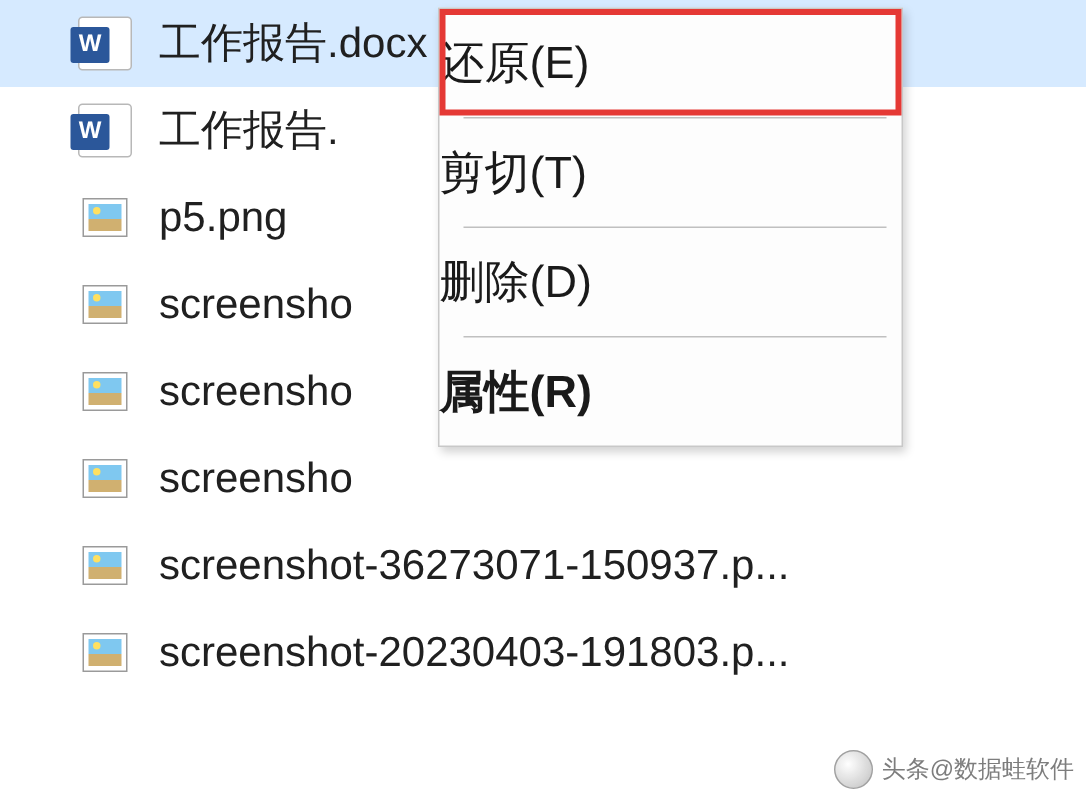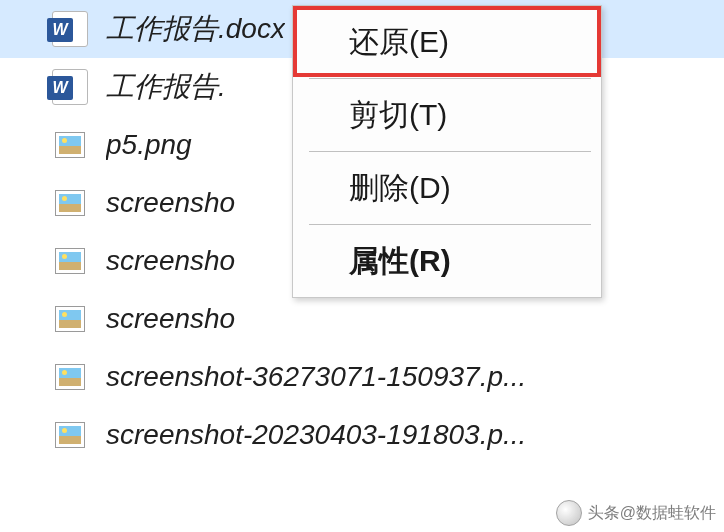--- a/index.html
+++ b/index.html
@@ -1,18 +1,18 @@
 <!DOCTYPE html>
 <html><head>
 <meta charset="utf-8">
 <style>
   * { box-sizing: border-box; margin: 0; padding: 0; }
   html, body { width: 724px; height: 532px; font-family: "Microsoft YaHei", "Segoe UI", sans-serif; background: #fff; overflow: hidden; }
   
-  .file-list { width: 100%; font-style: italic; }
+  .file-list { width: 100%; }
   .file-row {
     display: flex;
     align-items: center;
     height: 58px;
     padding-left: 52px;
     gap: 18px;
     position: relative;
   }
   .file-row.selected { background: #d6eaff; }
   .file-label {
@@ -83,21 +83,20 @@
     width: 310px;
     background: #fdfdfd;
     border: 1px solid #c8c8c8;
     box-shadow: 2px 3px 6px rgba(0,0,0,0.18);
     z-index: 10;
   }
   .menu-item {
     height: 72px;
     display: flex;
     align-items: center;
-    padding-left: 56px;
     font-size: 30px;
     color: #1a1a1a;
   }
   .menu-item.bold { font-weight: bold; text-align: center; }
   .menu-sep {
     height: 1px;
     background: #c0c0c0;
     margin: 0 10px 0 16px;
   }
   .highlight-box {

